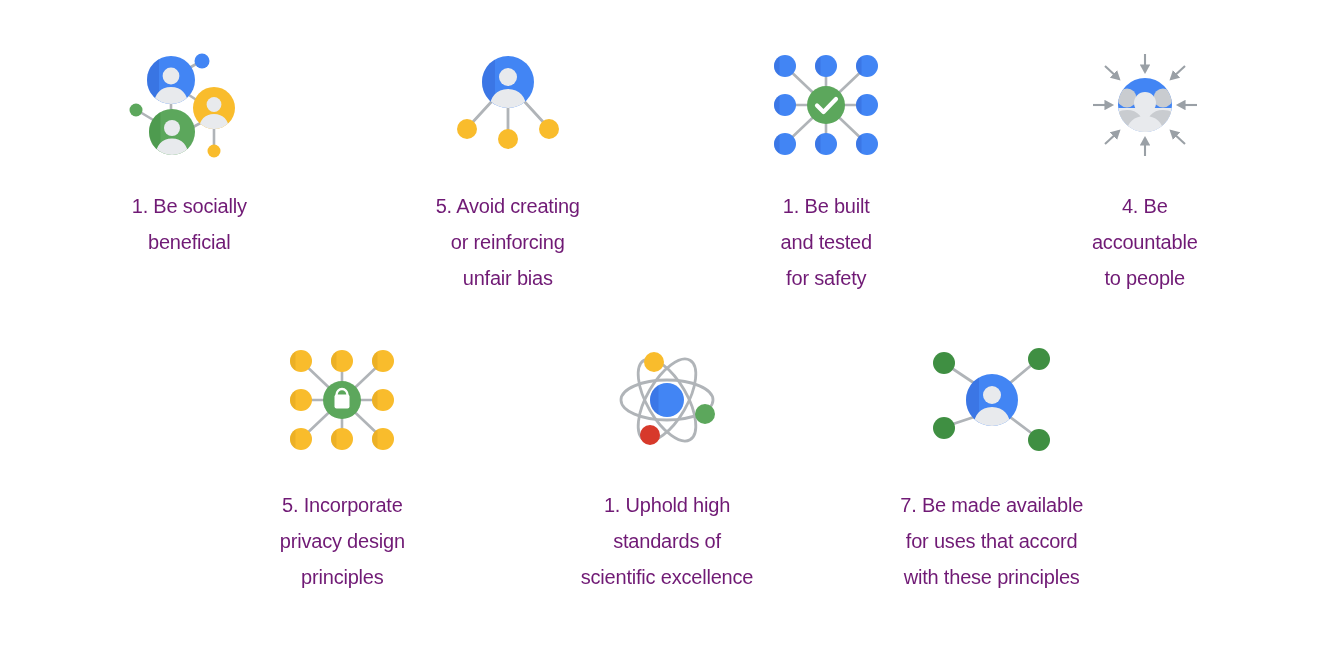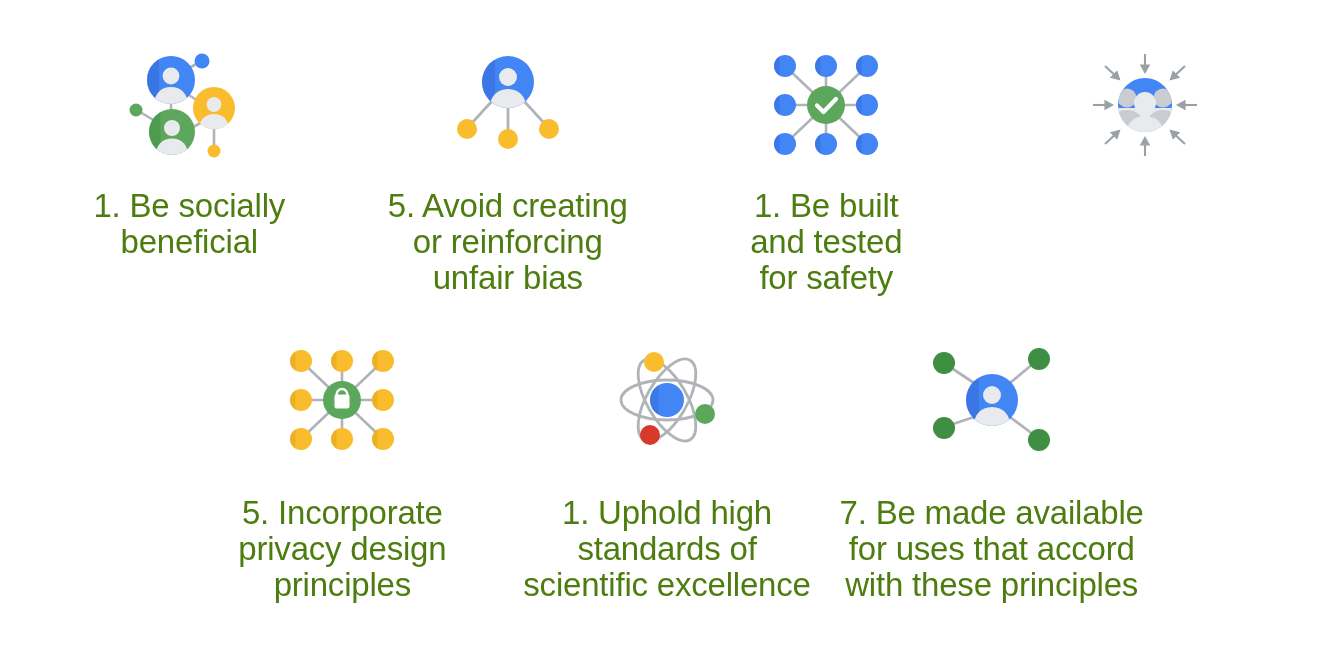--- a/index.html
+++ b/index.html
@@ -49,29 +49,29 @@
     width: 150px;
     height: 130px;
     display: flex;
     align-items: center;
     justify-content: center;
   }
   .icon-wrap svg { display: block; }
   .caption {
     margin-top: 18px;
     text-align: center;
-    font-size: 33px;
+    font-size: 20px;
     line-height: 36px;
     letter-spacing: -0.2px;
     font-weight: 400;
-    color: #4d7c0f;
+    color: #701a75;
     max-width: 330px;
     white-space: pre-line;
   }
-  .row-2 .caption { margin-top: 30px; }
+  .row-2 .caption { margin-top: 22px; }
 </style>
 </head>
 <body>
 
 <div id="board">
 
   <div class="row row-1">
 
     <div class="principle">
       <div class="icon-wrap">
@@ -229,20 +229,23 @@
               <circle cx="57" cy="58" r="9.5" fill="#c9ccd0"></circle>
               <path d="M57,70 c-11,0 -16.5,7.5 -16.5,17.5 l33,0 c0,-10 -5.5,-17.5 -16.5,-17.5 Z" fill="#c9ccd0"></path>
               <circle cx="93" cy="58" r="9.5" fill="#c9ccd0"></circle>
               <path d="M93,70 c-11,0 -16.5,7.5 -16.5,17.5 l33,0 c0,-10 -5.5,-17.5 -16.5,-17.5 Z" fill="#c9ccd0"></path>
               <circle cx="75" cy="63" r="11" fill="#e8eaed"></circle>
               <path d="M75,76 c-12.5,0 -19,8.5 -19,20 l38,0 c0,-11.5 -6.5,-20 -19,-20 Z" fill="#e8eaed"></path>
             </g>
           </g>
         </svg>
       </div>
+      <div class="caption">4. Be
+accountable
+to people</div>
     </div>
   </div>
 
   <div class="row row-2">
 
     <div class="principle">
       <div class="icon-wrap">
         <svg width="150" height="130" viewBox="0 0 150 130" aria-hidden="true">
           <g stroke="#b0b4b8" stroke-width="2.6" stroke-linecap="round">
             <line x1="75" y1="65" x2="34" y2="26"></line>

